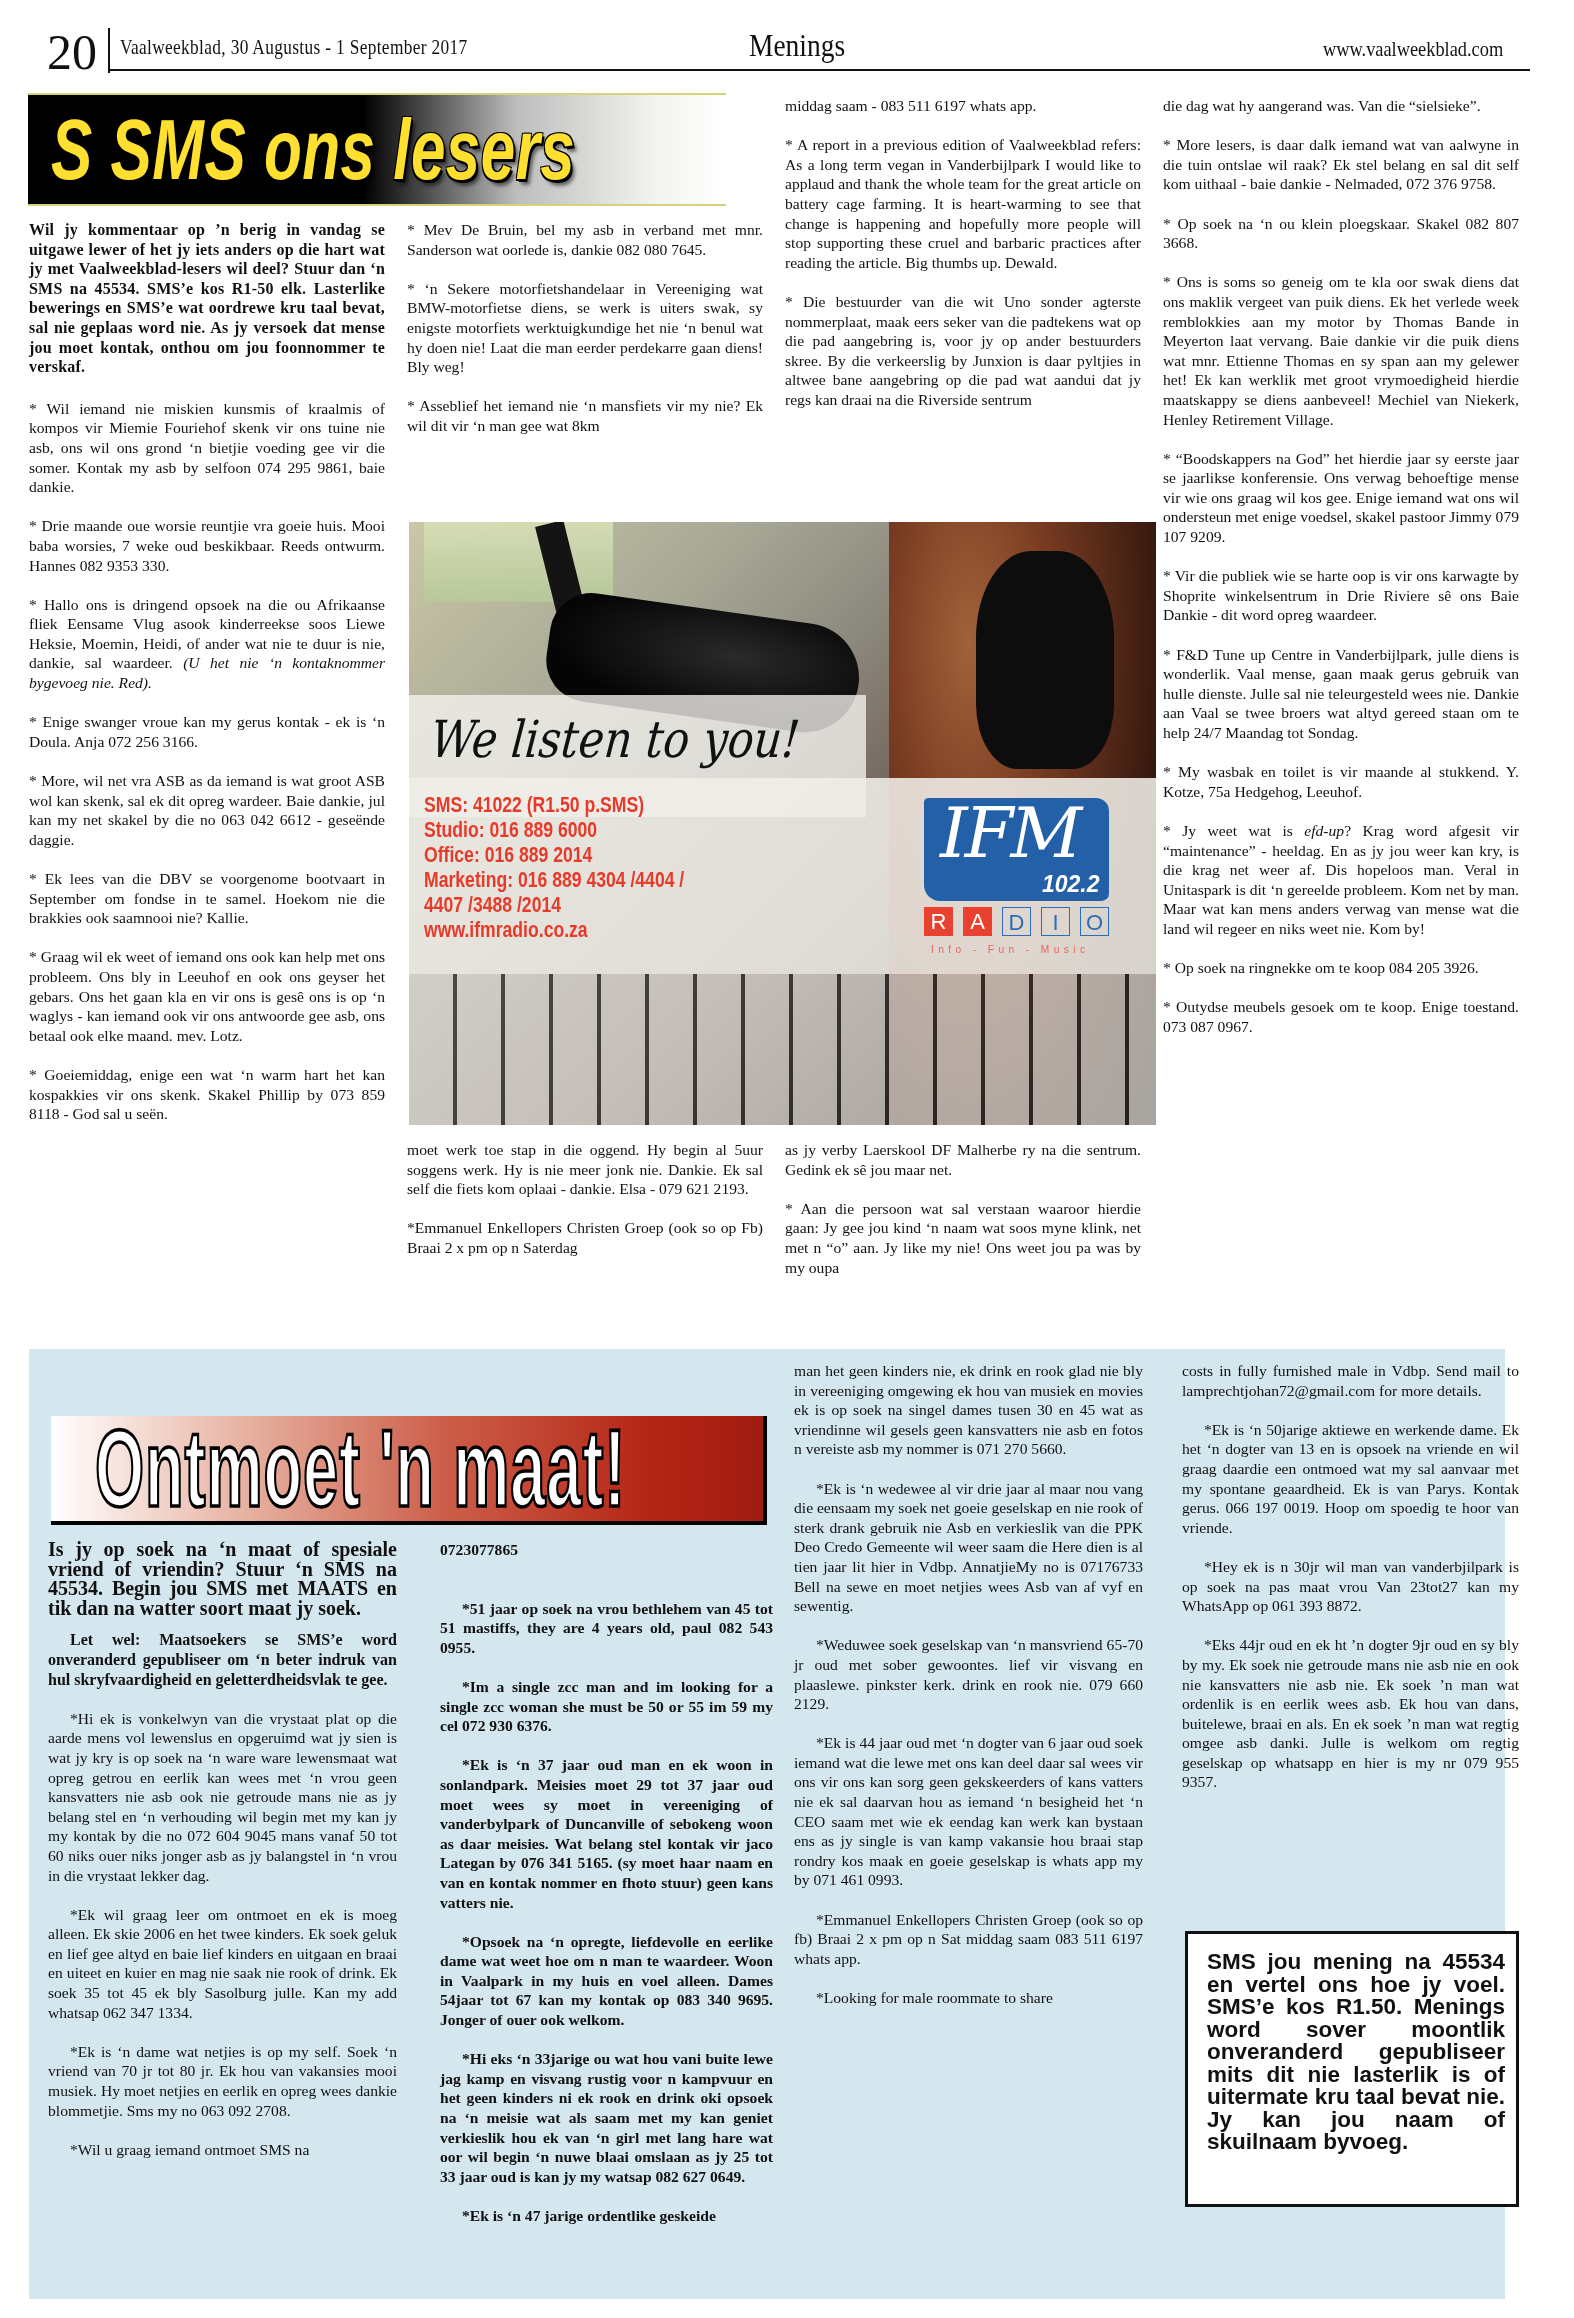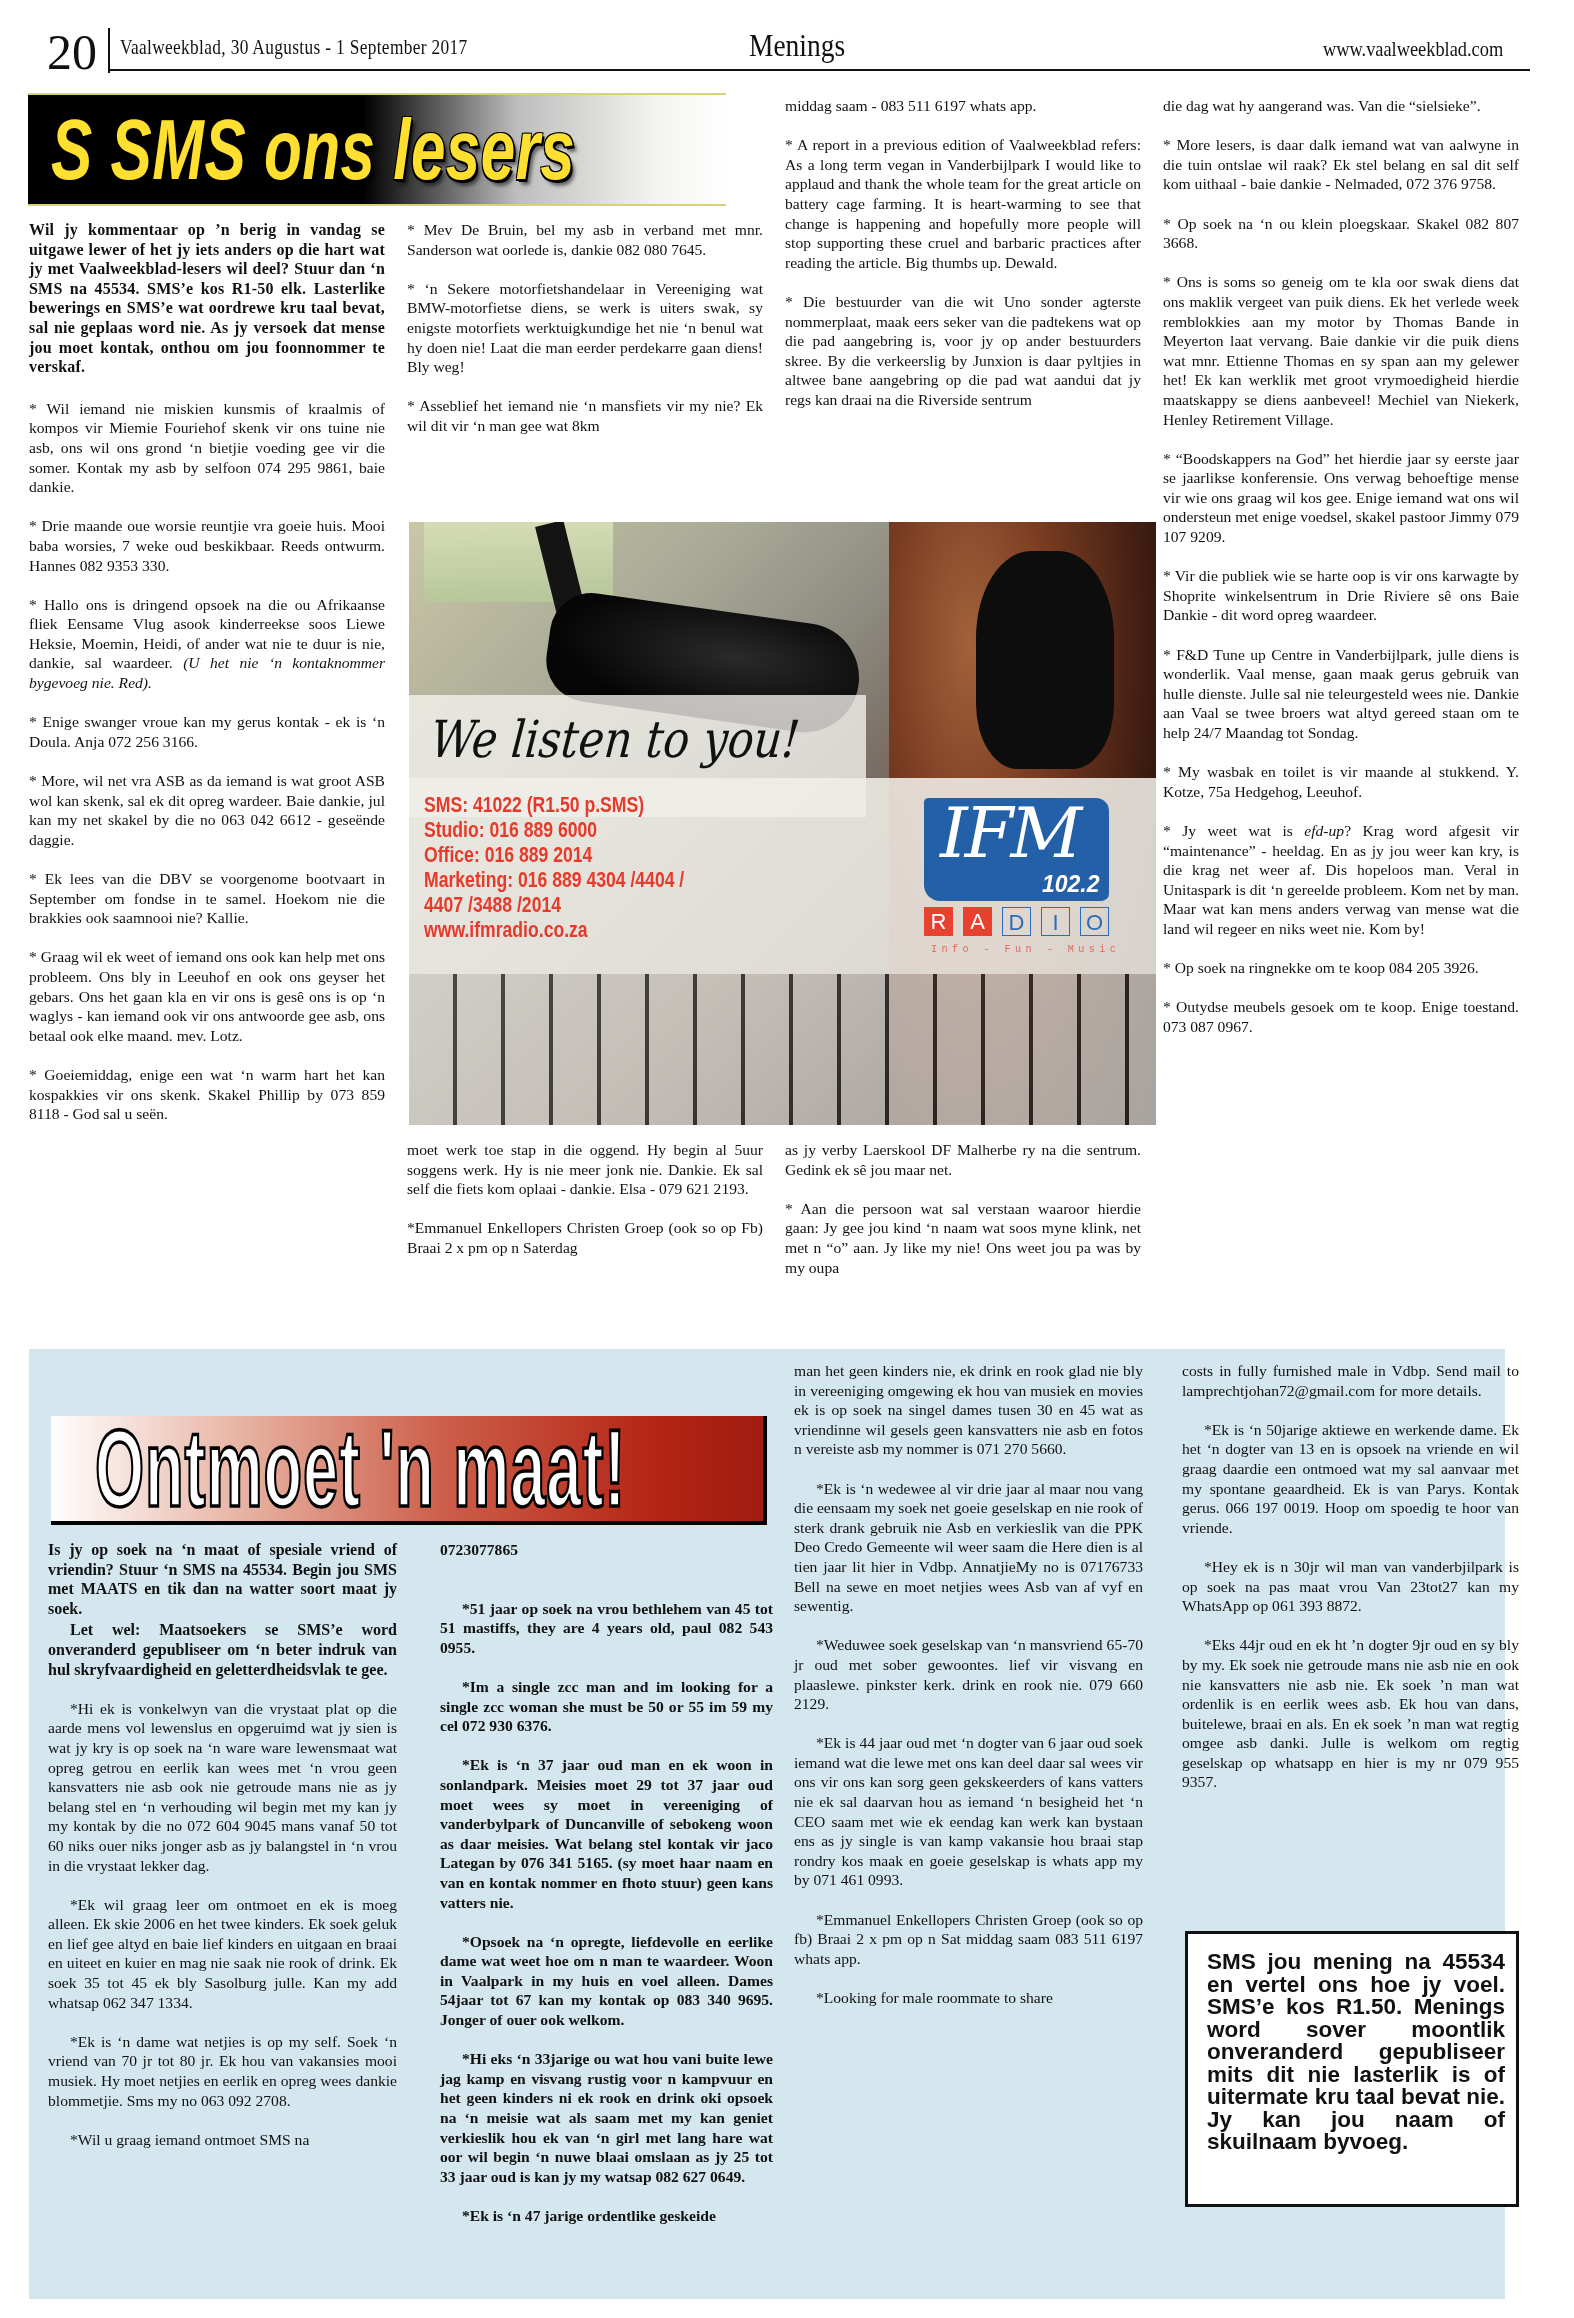--- a/index.html
+++ b/index.html
@@ -40,34 +40,34 @@
   .ad-mic-arm { left: 138px; top: 0px; width: 29px; height: 102px; background:#141414; transform: rotate(-14deg); }
   .ad-slogan-bg { left: 0px; top: 173px; width: 457px; height: 122px; background: rgba(245,243,240,0.78); }
   .ad-slogan { left: 22px; top: 188px; font-family: "DejaVu Serif", serif; font-style: italic; font-size: 51px; color: #111; transform: scaleX(0.85) skewX(-6deg); transform-origin: left; white-space: nowrap; }
   .ad-info-bg { left: 0px; top: 256px; width: 747px; height: 196px; background: rgba(240,238,232,0.88); }
   .ad-info { left: 14.5px; top: 270px; font-family: "Liberation Sans", sans-serif; font-weight: bold; font-size: 22px; line-height: 25px; color: #e63a2a; transform: scaleX(0.8); transform-origin: left; white-space: nowrap; }
   .ad-logo-box { left: 515px; top: 276px; width: 185px; height: 103px; background: #2360a8; border-radius: 4.4px 13px 7.3px 16px; }
   .ad-logo-ifm { left: 531px; top: 270px; font-family: "DejaVu Serif", serif; font-style: italic; font-size: 70px; color: #fff; letter-spacing: -2.9px; }
   .ad-logo-freq { left: 633px; top: 349px; font-family: "Liberation Sans", sans-serif; font-weight: bold; font-style: italic; font-size: 23px; color: #fff; }
   .ad-logo-radio { left: 515px; top: 385px; width: 185px; height: 29px; display: flex; justify-content: space-between; }
   .ad-logo-radio span { font-family: "Liberation Sans", sans-serif; font-size: 22px; width: 29px; text-align:center; line-height: 29px; }
-  .ad-tagline { left: 522px; top: 422px; font-family: Liberation Mono, monospace; font-size: 10.2px; color: #e06a5a; letter-spacing: 4.4px; white-space: nowrap; }
+  .ad-tagline { left: 522px; top: 422px; font-family: Liberation Sans, sans-serif; font-size: 10.2px; color: #e06a5a; letter-spacing: 4.4px; white-space: nowrap; }
   .ad-keyboard { left: 0; top: 452px; width: 747px; height: 151px; background: repeating-linear-gradient(90deg, #e8e6e0 0 44px, #2a2a2a 44px 48px), linear-gradient(#ddd,#999); opacity: .7; }
 
   
   .meet-bg { left: 29px; top: 1349px; width: 1476px; height: 950px; background: #d4e6ee; }
   .meet-banner { left: 51px; top: 1416px; width: 716px; height: 109px;
     background: linear-gradient(90deg, #ffffff 0%, #e9b8a8 25%, #cc5f4a 55%, #b42414 85%, #a01c10 100%);
     border-right: 4.4px solid #000; border-bottom: 4.4px solid #000; box-sizing: border-box; }
   .meet-title { left: 95px; top: 1403px; font-family: "Liberation Sans", sans-serif; font-weight: bold; font-size: 109px; line-height: 131px;
     color: #fff; -webkit-text-stroke: 3.6px #000; transform: scaleX(0.58); transform-origin: left; white-space: nowrap; letter-spacing: 1.5px; }
   .mcol { position: absolute; font-size: 15.6px; line-height: 19.6px; text-align: justify; }
   .mcol p { margin: 0 0 19.6px 0; text-indent: 22px; }
   .mcol p.noindent { text-indent: 0; }
-  .mcol .bold-intro { font-weight: bold; text-indent: 0; margin-bottom: 2px; font-size: 16px; }
+  .mcol .bold-intro { font-weight: bold; text-indent: 0; margin-bottom: 12px; font-size: 20px; }
   .mcol .bold-intro2 { font-weight: bold; text-indent: 22px; font-size: 16px; }
 
   
   .notice-box { left: 1185px; top: 1931px; width: 334px; height: 276px; background:#fff; border: 3.6px solid #111; box-sizing: border-box; }
   .notice-text { left: 1207px; top: 1951px; width: 298px; font-family: "Liberation Sans", sans-serif; font-weight: bold; font-size: 22.5px; line-height: 22.5px; text-align: justify; }
 </style>
 </head>
 <body>
 
 <div class="abs page-num">20</div>

